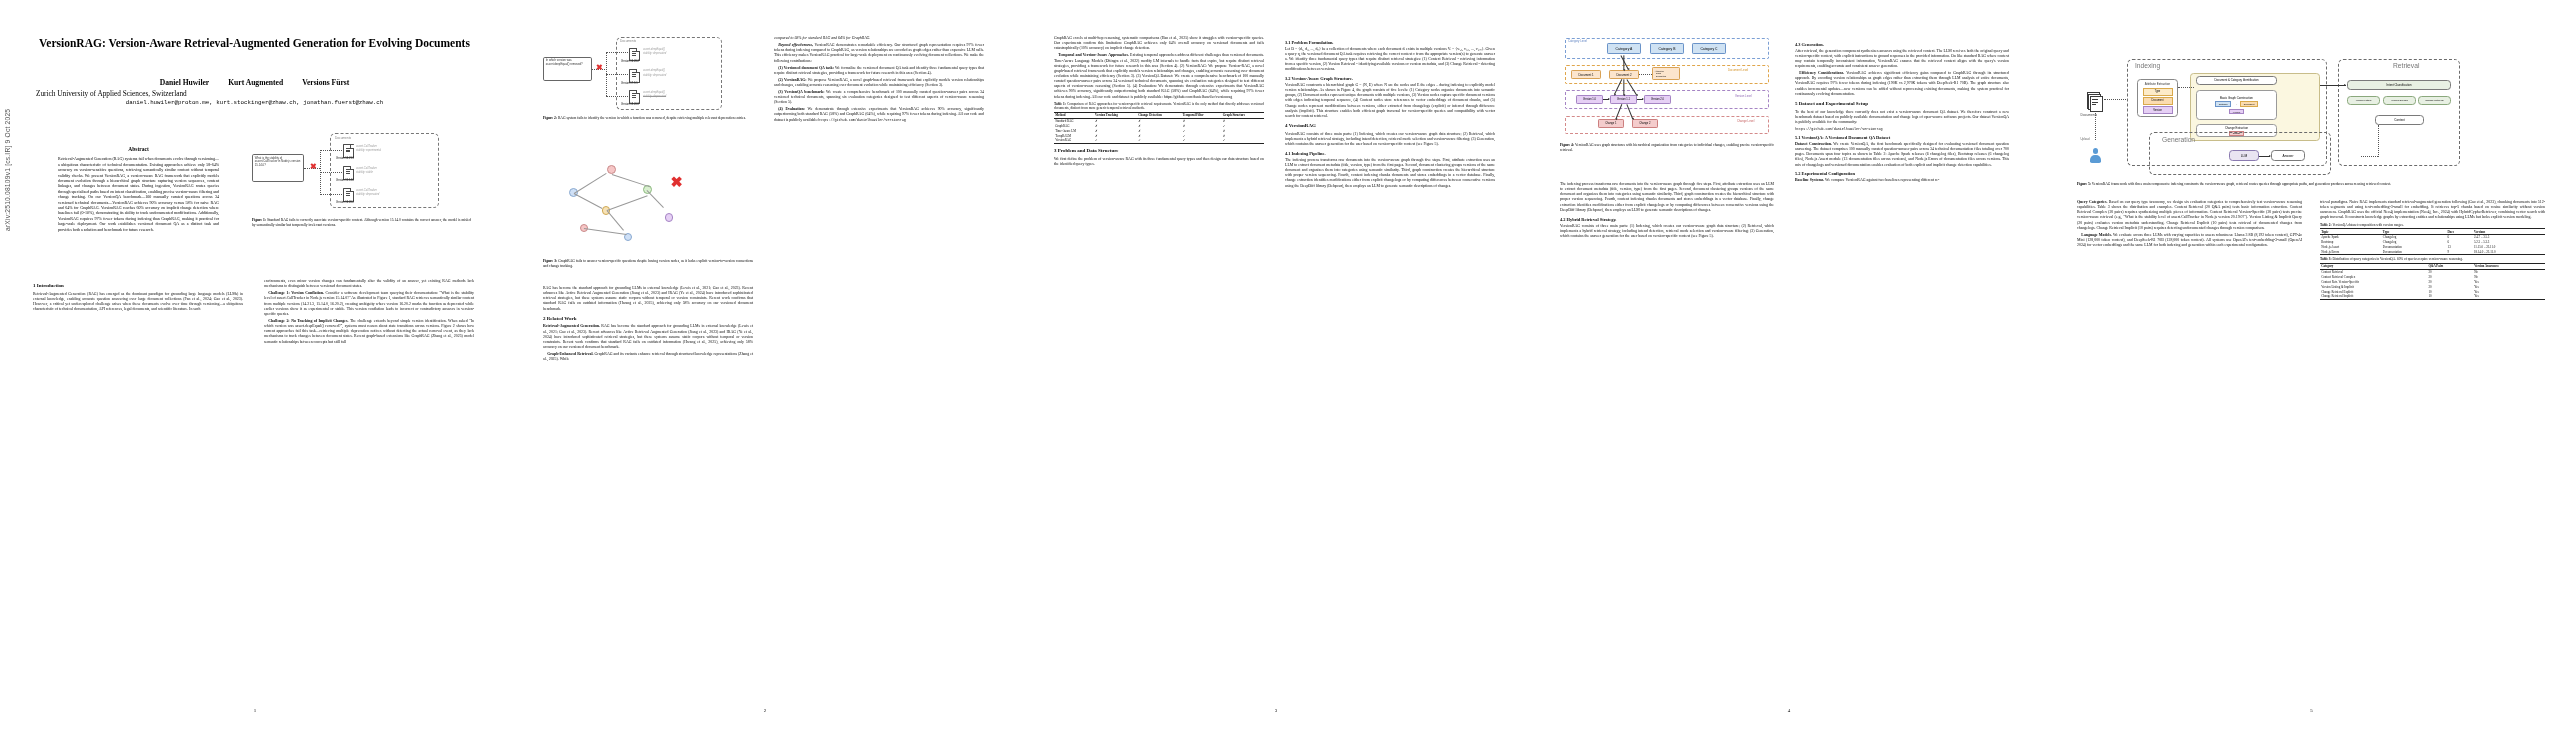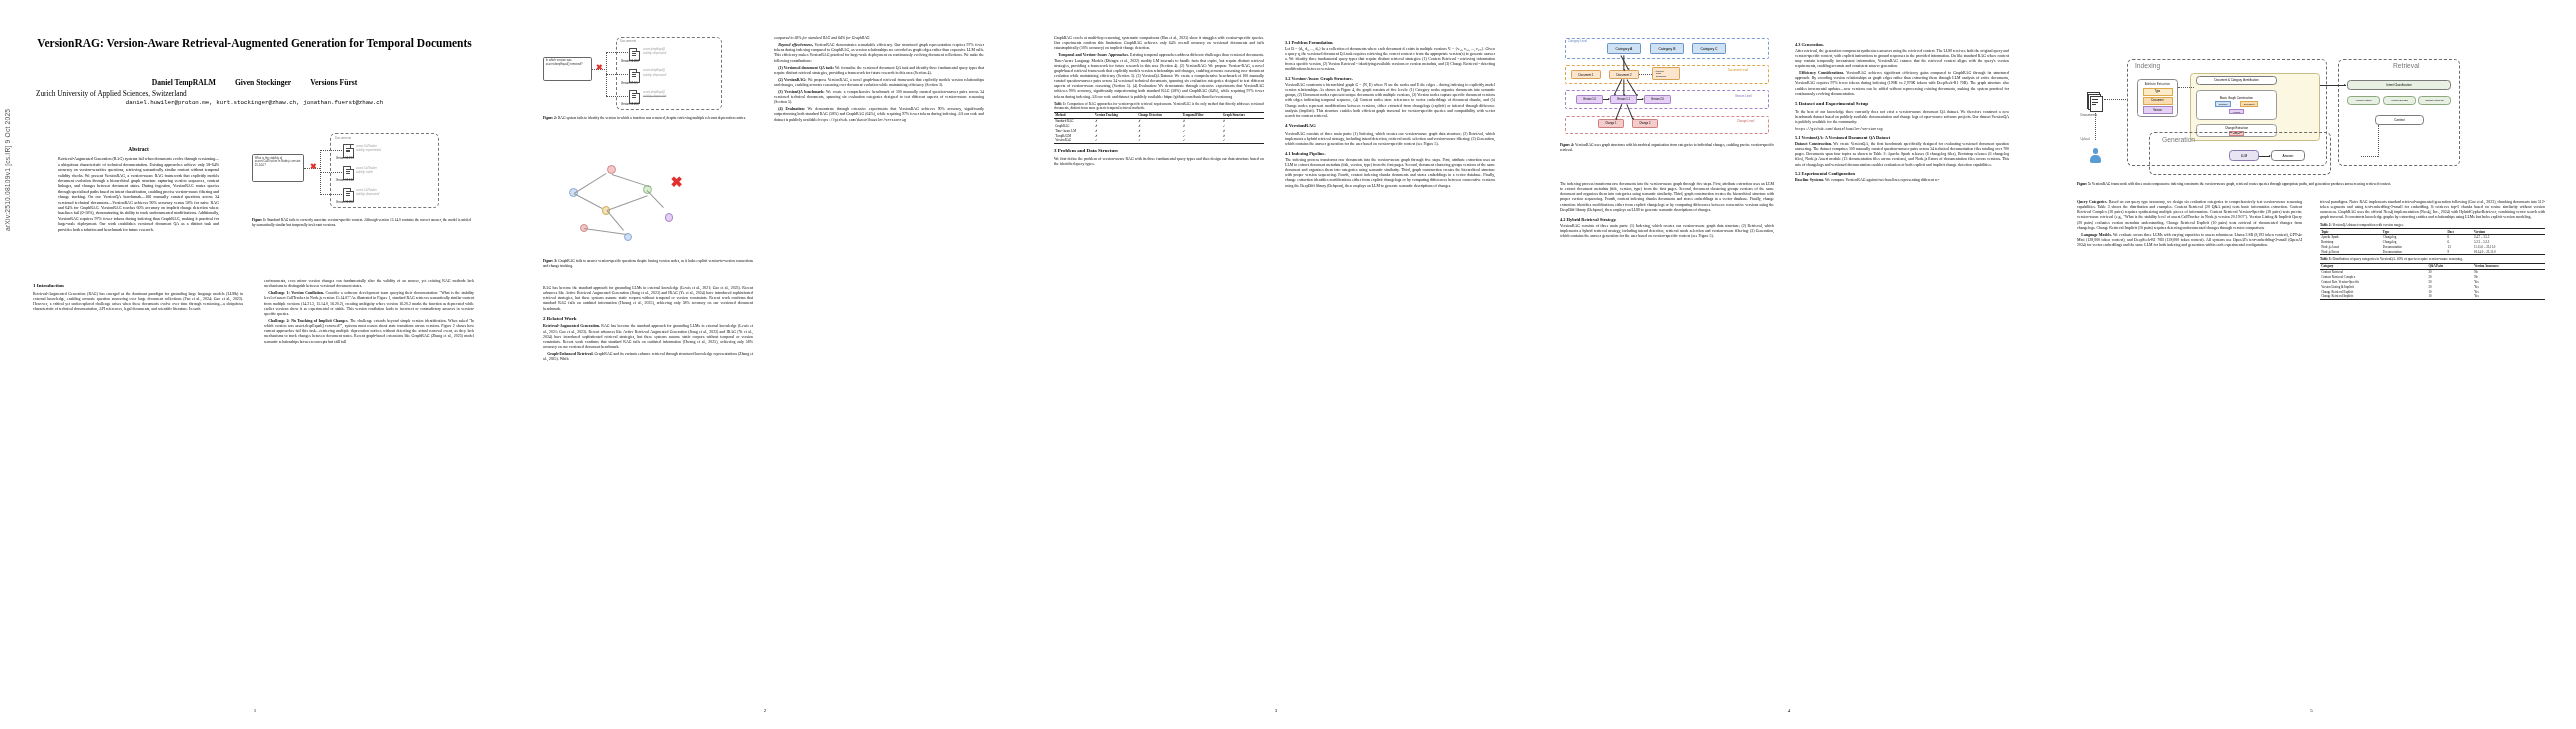--- a/index.html
+++ b/index.html
@@ -82,24 +82,24 @@
   .tnum{text-align:right;}
 </style>
 </head>
 <body>
 
 <div class="sheet">
 
   <div class="page p1">
     <div class="arxiv">arXiv:2510.08109v1  [cs.IR]  9 Oct 2025</div>
 
-    <div class="title">VersionRAG: Version-Aware Retrieval-Augmented Generation for Temporal Documents</div>
+    <div class="title">VersionRAG: Version-Aware Retrieval-Augmented Generation for Evolving Documents</div>
     <div class="authors">
-      <span>Daniel TempRALM</span>
-      <span>Given Stockinger</span>
+      <span>Daniel Huwiler</span>
+      <span>Kurt Augmented</span>
       <span>Versions Fürst</span>
     </div>
     <div class="affil">Zurich University of Applied Sciences, Switzerland</div>
     <div class="emails">daniel.huwiler@proton.me, kurt.stockinger@zhaw.ch, jonathan.fuerst@zhaw.ch</div>
 
     <div class="absbox">
       <div class="abshead">Abstract</div>
       <p>Retrieval-Augmented Generation (RAG) systems fail when documents evolve through versioning—a ubiquitous characteristic of technical documentation. Existing approaches achieve only 58-64% accuracy on version-sensitive questions, retrieving semantically similar content without temporal validity checks. We present VersionRAG, a version-aware RAG framework that explicitly models document evolution through a hierarchical graph structure capturing version sequences, content linkages, and changes between document states. During ingestion, VersionRAG routes queries through specialized paths based on intent classification, enabling precise version-aware filtering and change tracking. On our VersionQA benchmark—100 manually curated questions across 34 versioned technical documents—VersionRAG achieves 90% accuracy versus 58% for naive RAG and 64% for GraphRAG. VersionRAG reaches 60% accuracy on implicit change detection where baselines fail (0-10%), demonstrating its ability to track undocumented modifications. Additionally, VersionRAG requires 97% fewer tokens during indexing than GraphRAG, making it practical for large-scale deployment. Our work establishes versioned document QA as a distinct task and provides both a solution and benchmark for future research.</p>
     </div>
 

